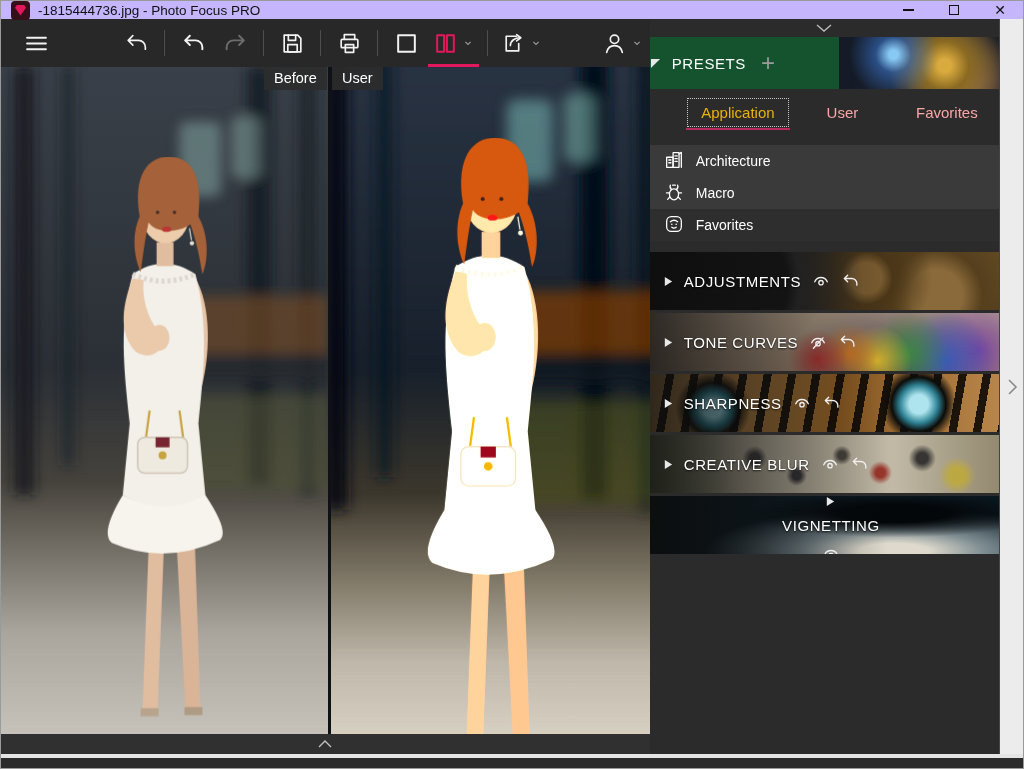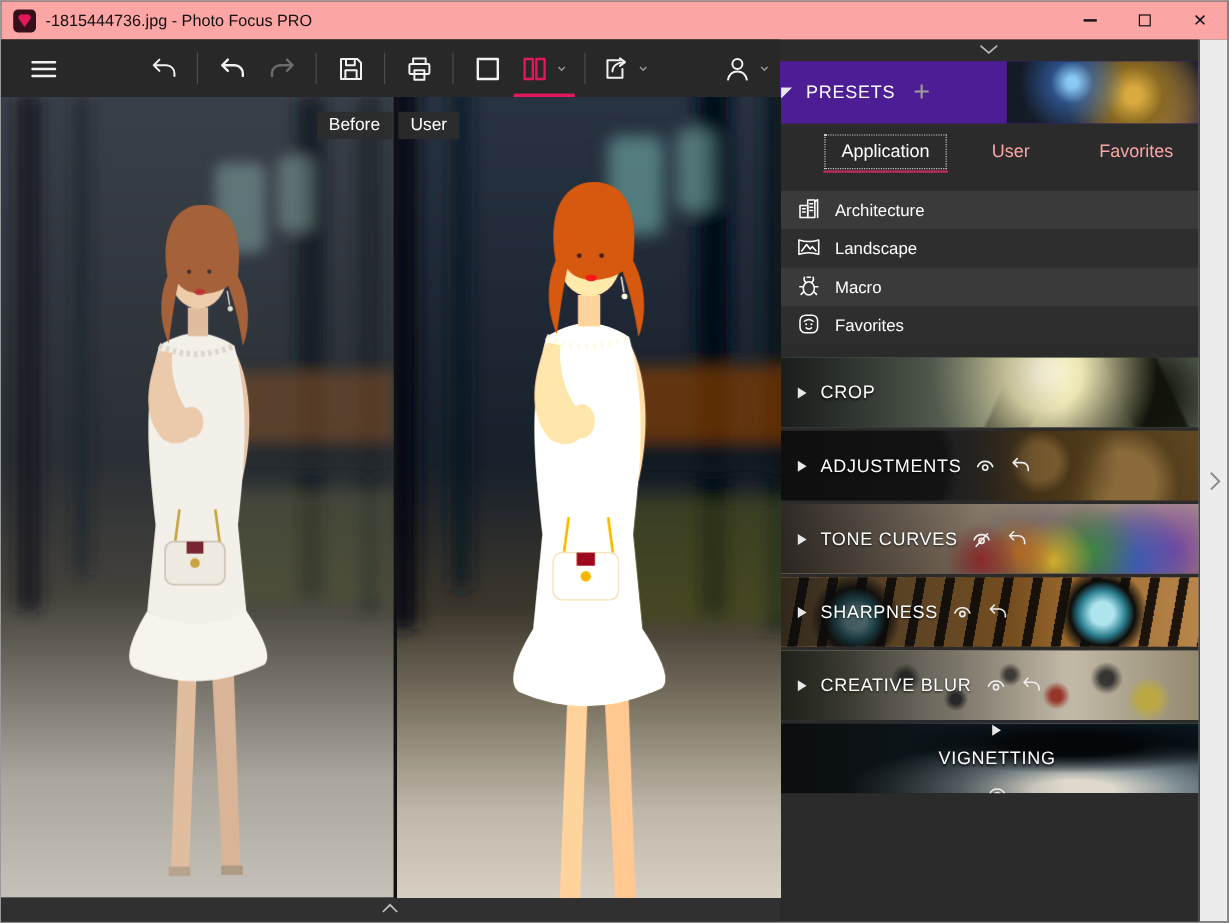--- a/index.html
+++ b/index.html
@@ -1,20 +1,20 @@
 <!DOCTYPE html>
 <html><head>
 <meta charset="utf-8">
 <style>
   html,body{margin:0;padding:0;background:#d8d8d8;}
   *{box-sizing:border-box;}
   .window{width:1024px;height:769px;position:relative;overflow:hidden;
     font-family:"Liberation Sans",sans-serif;background:#2b2b2b;border:1px solid #9a9a9a;}
   
-  .titlebar{height:32px;background:#fca5a5;display:flex;align-items:center;}
+  .titlebar{height:18px;background:#c4b5fd;display:flex;align-items:center;}
   .app-ico{width:19px;height:19px;border-radius:4px;background:#351019;margin:0 8px 0 10px;
     position:relative;flex:0 0 auto;}
   .app-ico::before{content:"";position:absolute;left:4px;top:4px;width:11px;height:11px;
     background:#e2175c;clip-path:polygon(50% 100%,0 30%,20% 0,80% 0,100% 30%);}
   .t-title{font-size:13.5px;color:#111;}
   .win-btns{margin-left:auto;display:flex;height:100%;}
   .win-btn{width:46px;height:100%;display:flex;align-items:center;justify-content:center;
     border:none;background:transparent;cursor:pointer;padding:0;color:#111;}
   .glyph-min{width:11px;height:1.5px;background:#111;display:block;}
   .glyph-max{width:10px;height:10px;border:1.4px solid #111;display:block;}
@@ -35,49 +35,49 @@
   .dd svg{width:12px;height:12px;}
   
   .viewer{flex:1;position:relative;display:flex;background:#17191c;overflow:hidden;}
   .pane{height:100%;overflow:hidden;position:relative;}
   .pane-before{width:327px;}
   .divider{width:3px;background:#101114;}
   .pane-after{flex:1;}
   .pane svg{width:100%;height:100%;display:block;}
   .pane-after svg{filter:contrast(1.22) saturate(1.35) brightness(1.06);transform:scale(1.1) translateY(5px);}
   .pane-before svg{filter:saturate(.95);}
-  .cmp-lbl{position:absolute;top:12px;background:rgba(44,44,44,.9);color:#fff;font-size:14.5px;
+  .cmp-lbl{position:absolute;top:0;background:rgba(44,44,44,.9);color:#fff;font-size:14.5px;
     padding:3px 10px 4px;z-index:3;}
   .lbl-before{right:323px;}
   .lbl-after{left:331px;}
   
   .bottombar{height:20px;background:#303030;display:flex;align-items:center;justify-content:center;flex:0 0 auto;}
   .bottombar svg{width:16px;height:10px;color:#c2c2c2;}
   
   .sidebar{width:350px;background:#2b2b2b;display:flex;flex-direction:column;overflow:hidden;}
   .sb-collapse{height:18px;display:flex;align-items:center;justify-content:center;cursor:pointer;}
   .sb-collapse svg{width:18px;height:10px;color:#b9b9b9;}
-  .presets-header{height:52px;background:#4c1d95;position:relative;display:flex;align-items:center;
+  .presets-header{height:52px;background:#14532d;position:relative;display:flex;align-items:center;
     padding-left:0;gap:11px;cursor:pointer;overflow:hidden;}
   .lamp-art{position:absolute;right:0;top:0;width:160px;height:52px;
     background:
       radial-gradient(circle at 34% 34%, rgba(140,210,255,.95) 4%, rgba(60,120,210,.55) 16%, rgba(20,40,90,0) 40%),
       radial-gradient(circle at 66% 55%, #d9aa3e 6%, #8a6a22 22%, rgba(80,60,20,0) 52%),
       radial-gradient(circle at 80% 90%, rgba(190,140,100,.8), rgba(120,70,40,0) 45%),
       linear-gradient(120deg,#141a26 20%,#1d2331 55%,#0c1018);}
   .tri{color:#e8e8e8;}
   .tri svg{width:11px;height:11px;display:block;}
   .presets-title{font-size:15px;color:#fff;letter-spacing:.6px;position:relative;z-index:1;}
   .plus-btn{color:#9c9c9c;font-size:24px;font-weight:300;line-height:18px;background:none;border:none;
     cursor:pointer;position:relative;z-index:1;padding:0 4px;}
   .tabs{height:46px;display:flex;align-items:center;background:#2b2b2b;}
   .tab{flex:1;text-align:center;border:none;background:none;cursor:pointer;font-size:15px;color:#fca5a5;
     font-family:"Liberation Sans",sans-serif;padding:0;}
   .tab .tab-in{display:inline-block;padding:5px 13px;position:relative;}
-  .tab.active{color:#ffffff;padding-left:36px;}
+  .tab.active{color:#eab308;padding-left:36px;}
   .tab.active .tab-in{border:1px dotted #c9c9c9;}
   .tab.active .tab-in::after{content:"";position:absolute;left:-2px;right:-2px;bottom:-4px;height:2px;background:#b92a5e;}
   .preset-list{margin-top:10px;}
   .p-item{height:32px;display:flex;align-items:center;gap:11px;padding-left:13px;font-size:14px;color:#fff;
     background:#2e2e2e;cursor:pointer;}
   .p-item.alt{background:#3a3a3a;}
   .p-item svg{width:22px;height:22px;flex:0 0 auto;}
   
   .side-panels{margin-top:11px;}
   .side-panel{height:58px;margin-bottom:3px;position:relative;display:flex;align-items:center;
@@ -408,27 +408,20 @@
       <div class="preset-list">
           <div class="p-item alt">
             <span><svg viewBox="0 0 24 24" fill="none" stroke="currentColor" stroke-width="1.4" stroke-linecap="round" stroke-linejoin="round">
                 <rect x="4" y="9" width="7" height="11"></rect>
                 <rect x="11" y="4" width="6.5" height="16"></rect>
                 <path d="M17.5 5.5l2.5-1.8V20"></path>
                 <path d="M6.3 12h2.4M6.3 15h2.4M13 7.5h2.5M13 10.5h2.5M13 13.5h2.5"></path>
               </svg></span>
             <span>Architecture</span>
           </div>
-          <div class="p-item">
-            <span><svg viewBox="0 0 24 24" fill="none" stroke="currentColor" stroke-width="1.4" stroke-linecap="round" stroke-linejoin="round">
-                <path d="M3 5.5q9 2.8 18 0v13q-9-2.8-18 0z"></path>
-                <path d="M5.5 15.5 10 9.5l3.2 4.2 2-2.2 3.3 3.7"></path>
-              </svg></span>
-            <span>Landscape</span>
-          </div>
           <div class="p-item alt">
             <span><svg viewBox="0 0 24 24" fill="none" stroke="currentColor" stroke-width="1.4" stroke-linecap="round" stroke-linejoin="round">
                 <ellipse cx="12" cy="14.5" rx="5" ry="6"></ellipse>
                 <path d="M9.5 9.5Q7 7.5 8 4.5M14.5 9.5Q17 7.5 16 4.5M10.5 4.5h3"></path>
                 <path d="M7 13H3.8M7.5 17.5 5 20M17 13h3.2M16.5 17.5 19 20"></path>
               </svg></span>
             <span>Macro</span>
           </div>
           <div class="p-item">
             <span><svg viewBox="0 0 24 24" fill="none" stroke="currentColor" stroke-width="1.4" stroke-linecap="round" stroke-linejoin="round">
@@ -436,29 +429,20 @@
                 <path d="M8 9.5q4-3.2 8 0"></path>
                 <circle cx="9.6" cy="12.3" r=".9" fill="currentColor" stroke="none"></circle>
                 <circle cx="14.4" cy="12.3" r=".9" fill="currentColor" stroke="none"></circle>
                 <path d="M9.6 15.5q2.4 2 4.8 0"></path>
               </svg></span>
             <span>Favorites</span>
           </div>
         </div>
 
       <div class="side-panels">
-          <div class="side-panel art-hands">
-            <span class="shade"></span>
-            <span class="tri">
-              <svg viewBox="0 0 10 12">
-                <path d="M1 1l8 5-8 5z" fill="currentColor"></path>
-              </svg>
-            </span>
-            <span class="panel-title">CROP</span>
-          </div>
           <div class="side-panel art-gears">
             <span class="shade"></span>
             <span class="tri">
               <svg viewBox="0 0 10 12">
                 <path d="M1 1l8 5-8 5z" fill="currentColor"></path>
               </svg>
             </span>
             <span class="panel-title">ADJUSTMENTS</span>
             <button class="p-act">
               <svg viewBox="0 0 24 24" fill="none" stroke="currentColor" stroke-width="1.6" stroke-linecap="round" stroke-linejoin="round">

